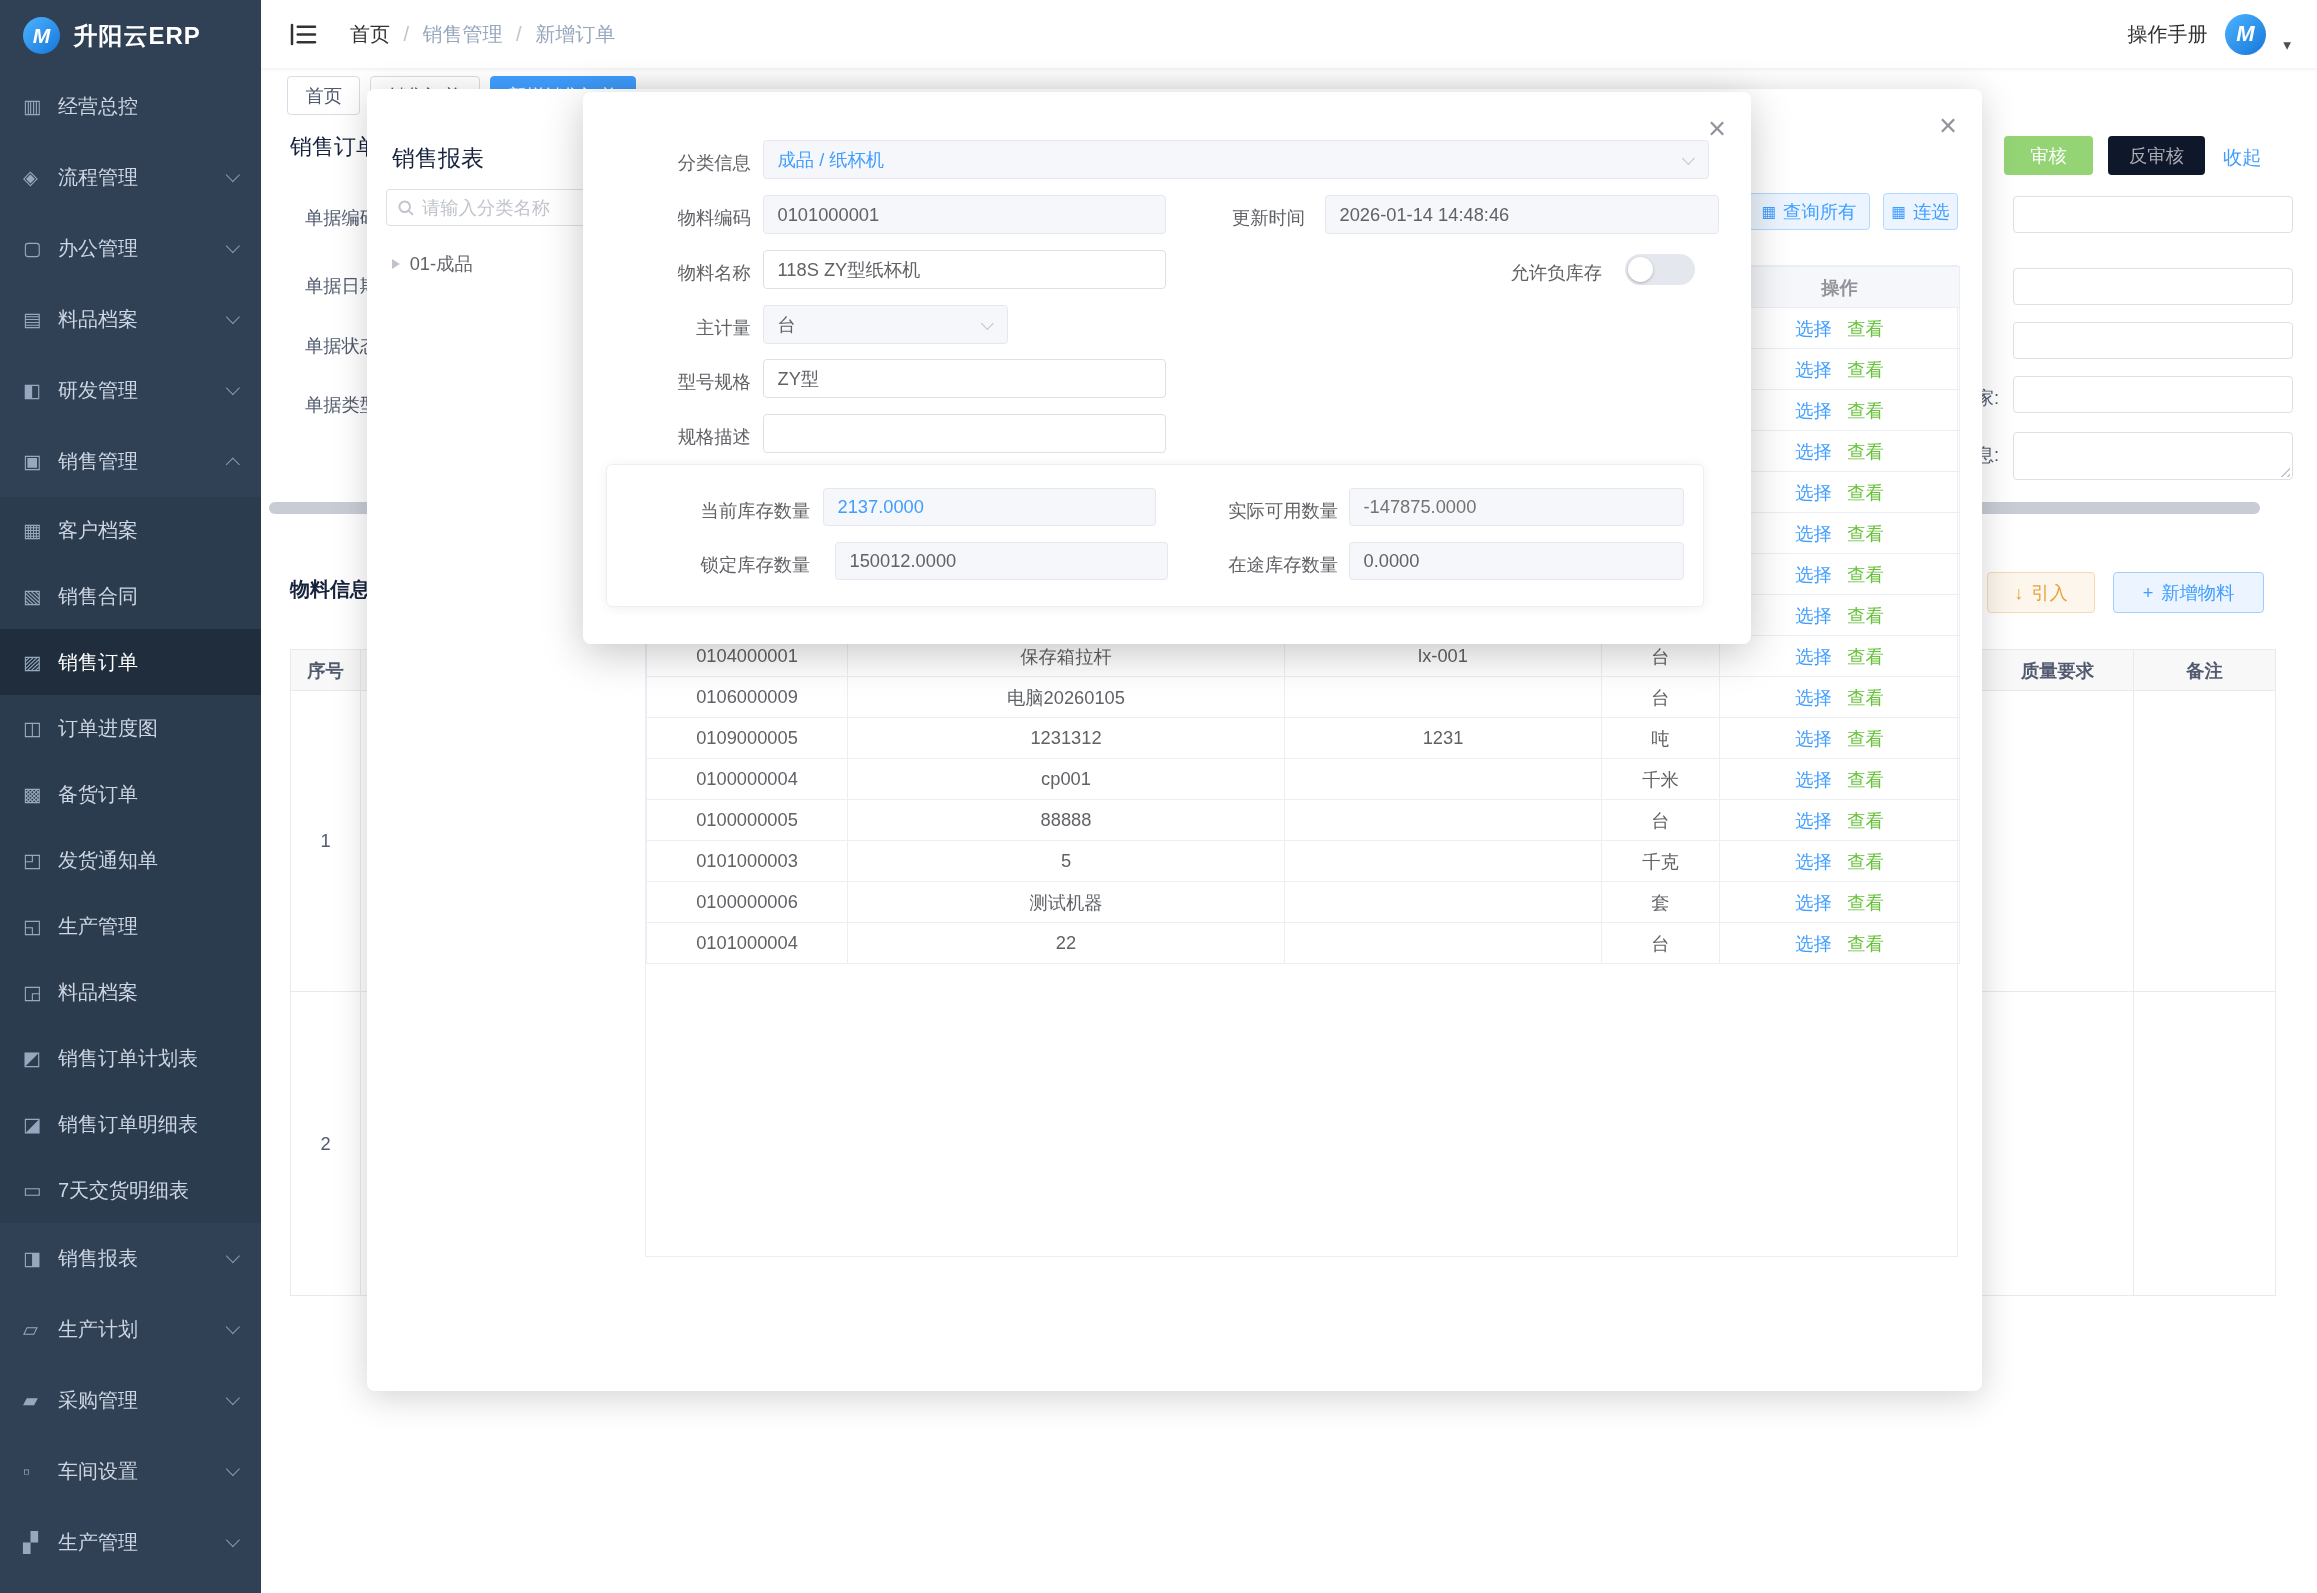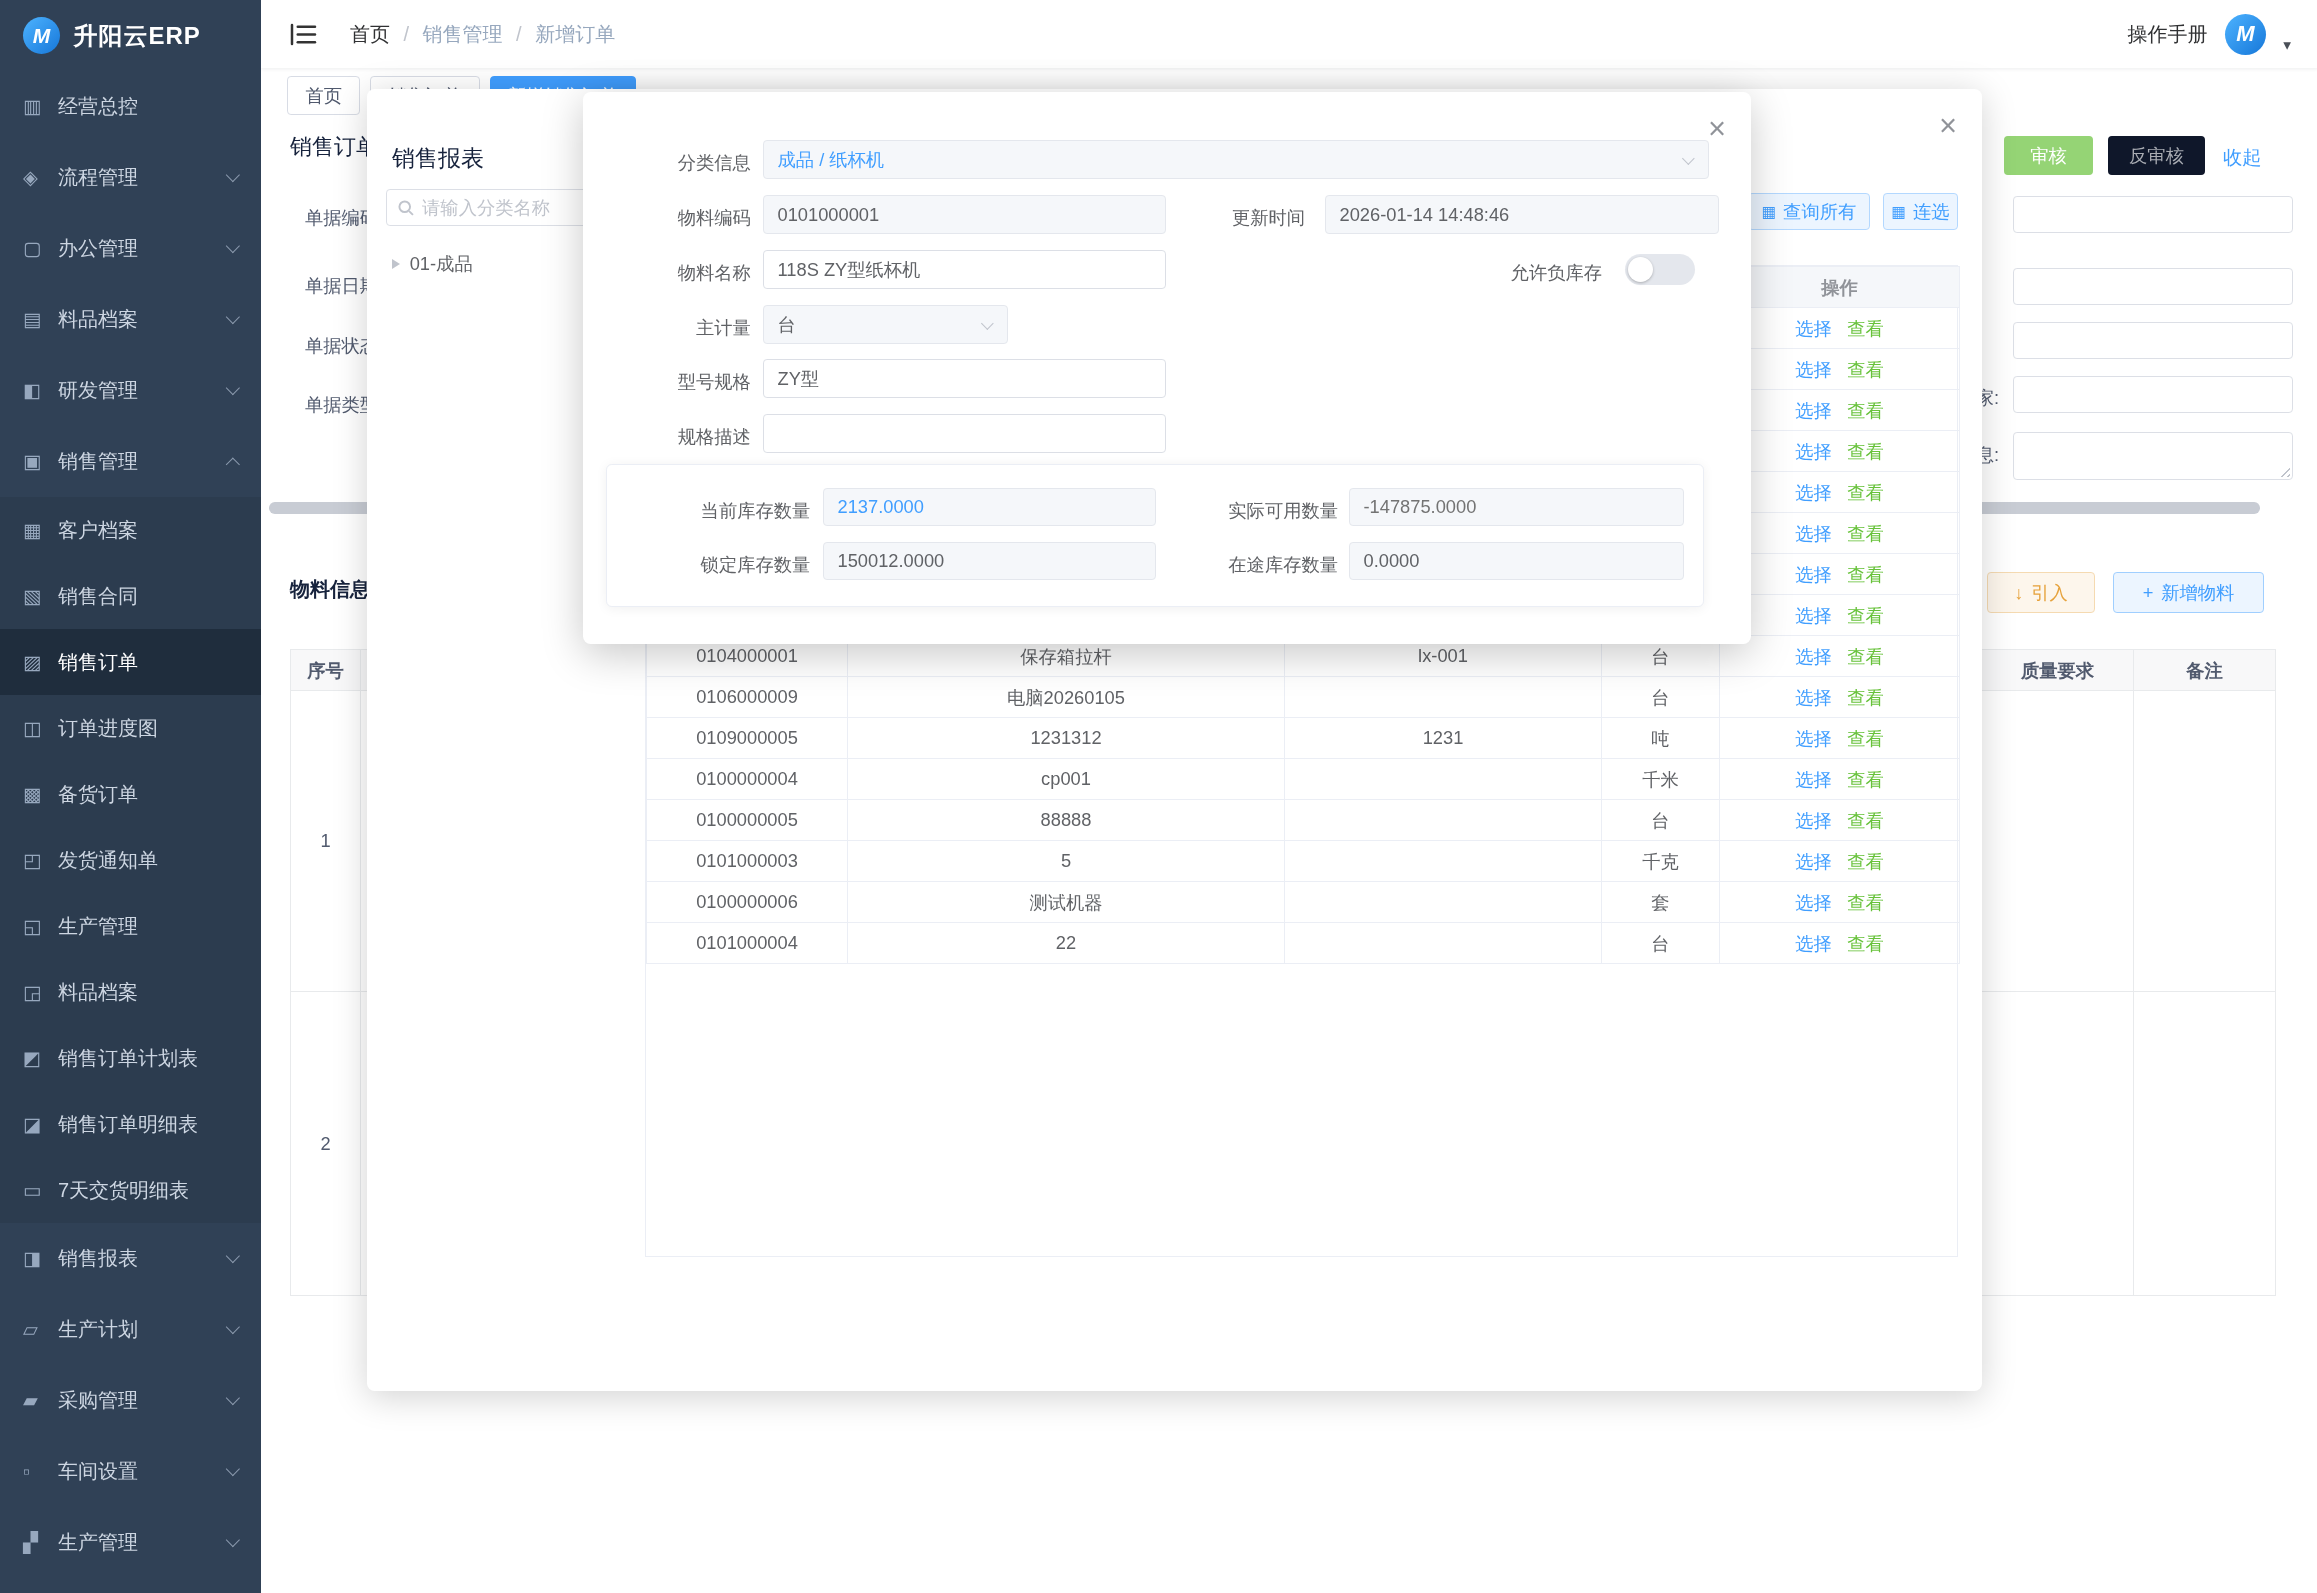--- a/index.html
+++ b/index.html
@@ -503,21 +503,21 @@
   <div class="p-card">
     <div class="c-label" style="left:18.3px;top:33px">当前库存数量</div>
     <div class="f gray" style="left:216px;top:23px;width:333px;height:38px">
       <span class="blue">2137.0000</span>
     </div>
     <div class="c-label" style="left:546px;top:33px">实际可用数量</div>
     <div class="f gray" style="left:742px;top:23px;width:335px;height:38px">
       <span class="green">-147875.0000</span>
     </div>
     <div class="c-label" style="left:18.3px;top:87px">锁定库存数量</div>
-    <div class="f gray" style="left:216px;top:77px;width:333px;height:38px">
+    <div class="f gray" style="left:228px;top:77px;width:333px;height:38px">
       <span>150012.0000</span>
     </div>
     <div class="c-label" style="left:546px;top:87px">在途库存数量</div>
     <div class="f gray" style="left:742px;top:77px;width:335px;height:38px">
       <span>0.0000</span>
     </div>
   </div>
 </section>
 
 

